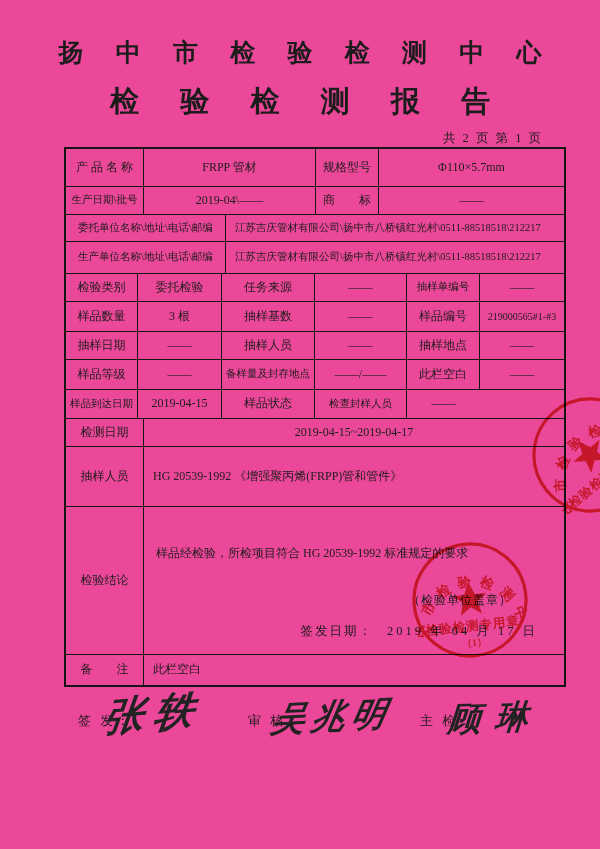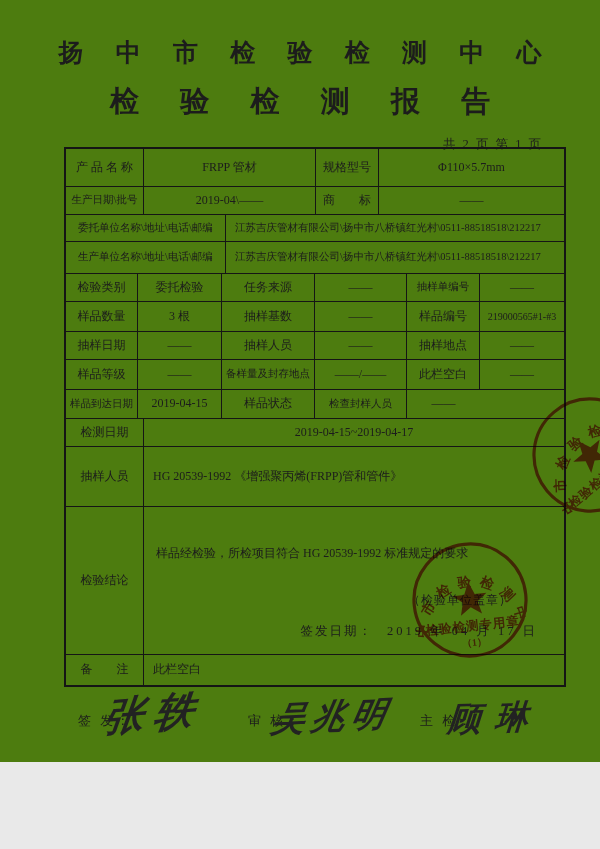--- a/index.html
+++ b/index.html
@@ -1,27 +1,27 @@
 <!DOCTYPE html>
 <html><head>
 <meta charset="utf-8">
 <style>
   html,body{margin:0;padding:0;background:#e9e9e9;}
   .page{
-    position:relative; width:600px; height:762px; margin:0 auto;
-    background:#4d7c0f; overflow:hidden; color:#1c1c1c;
+    position:relative; width:600px; height:849px; margin:0 auto;
+    background:#ec4899; overflow:hidden; color:#1c1c1c;
     font-family:"Liberation Serif","DejaVu Serif",serif;
   }
   
   .org-name{position:absolute; top:36px; left:0; width:100%; text-align:center;
     font-size:25px; font-weight:bold; letter-spacing:13px; text-indent:13px;}
   .report-title{position:absolute; top:82px; left:0; width:100%; text-align:center;
     font-size:29px; font-weight:bold; letter-spacing:17px; text-indent:17px;}
   .doc-no{position:absolute; top:121px; left:75px; font-size:12.5px; letter-spacing:1px;}
-  .page-info{position:absolute; top:136px; right:57px; font-size:12.5px; letter-spacing:2px;}
+  .page-info{position:absolute; top:130px; right:57px; font-size:12.5px; letter-spacing:2px;}
   
   .report-table{position:absolute; left:64px; top:147px; width:502px;
     border:2px solid #151515; box-sizing:border-box; background:transparent;}
   .tr{display:grid; border-bottom:1px solid #151515; box-sizing:border-box;}
   .tr:last-child{border-bottom:none;}
   .td{border-right:1px solid #151515; box-sizing:border-box; display:flex;
     align-items:center; justify-content:center; font-size:12px; padding:1px 0;
     line-height:1.15; overflow:hidden; white-space:nowrap;}
   .td:last-child{border-right:none;}
   .td.left{justify-content:flex-start; padding-left:9px;}

